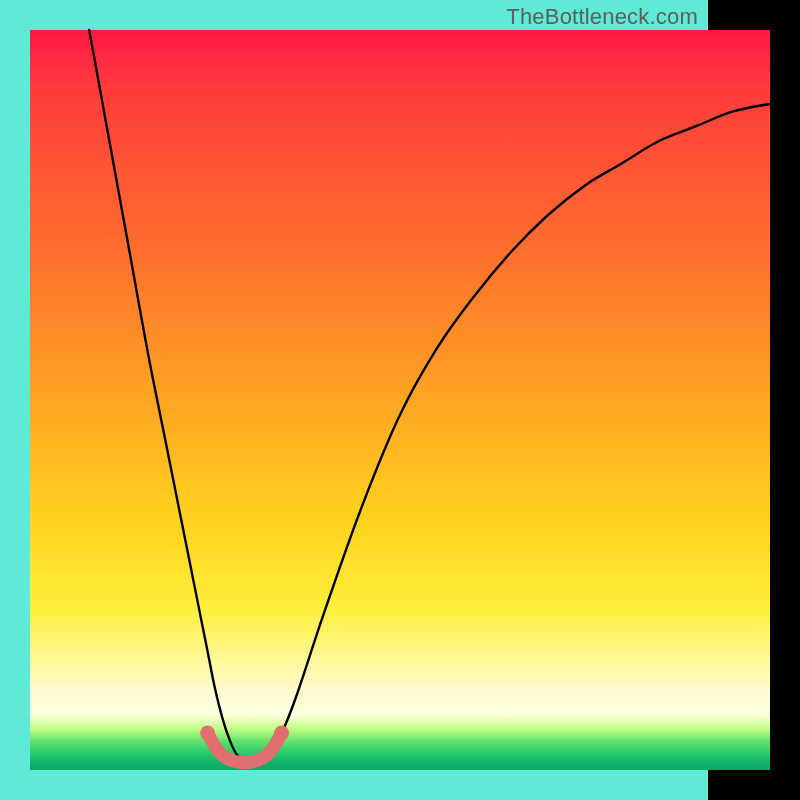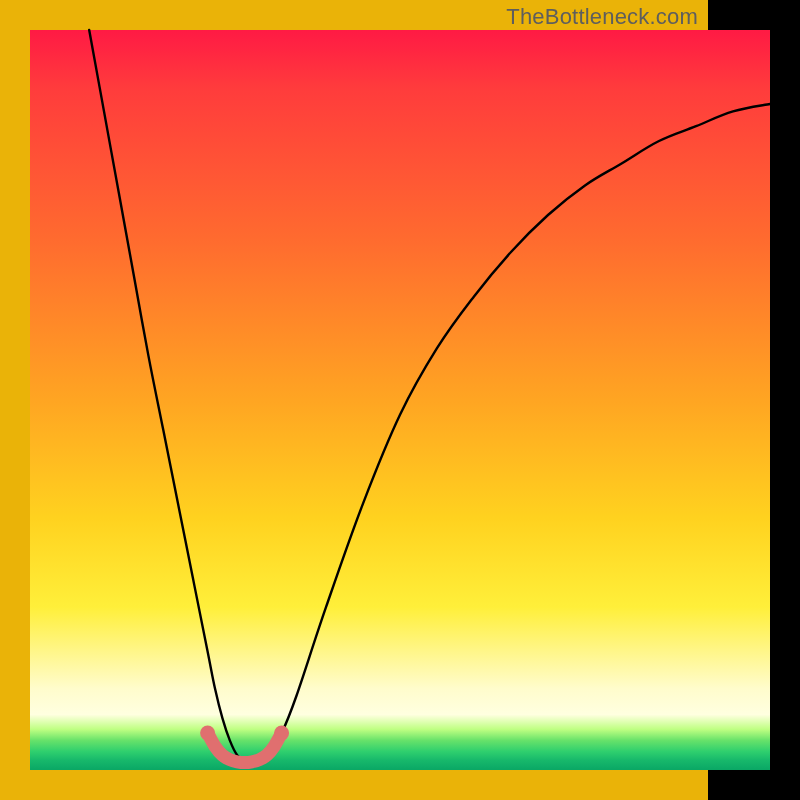--- a/index.html
+++ b/index.html
@@ -10,21 +10,21 @@
     background: #000;
     font-family: Arial, Helvetica, sans-serif;
     overflow: hidden;
   }
   .frame {
     position: absolute;
     left: 0;
     top: 0;
     width: 708px;
     height: 800px;
-    background: #eab308;
+    background: #5eead4;
   }
   .plot {
     position: absolute;
     left: 30px;
     top: 30px;
     width: 740px;
     height: 740px;
     
     background: linear-gradient(
       to bottom,

